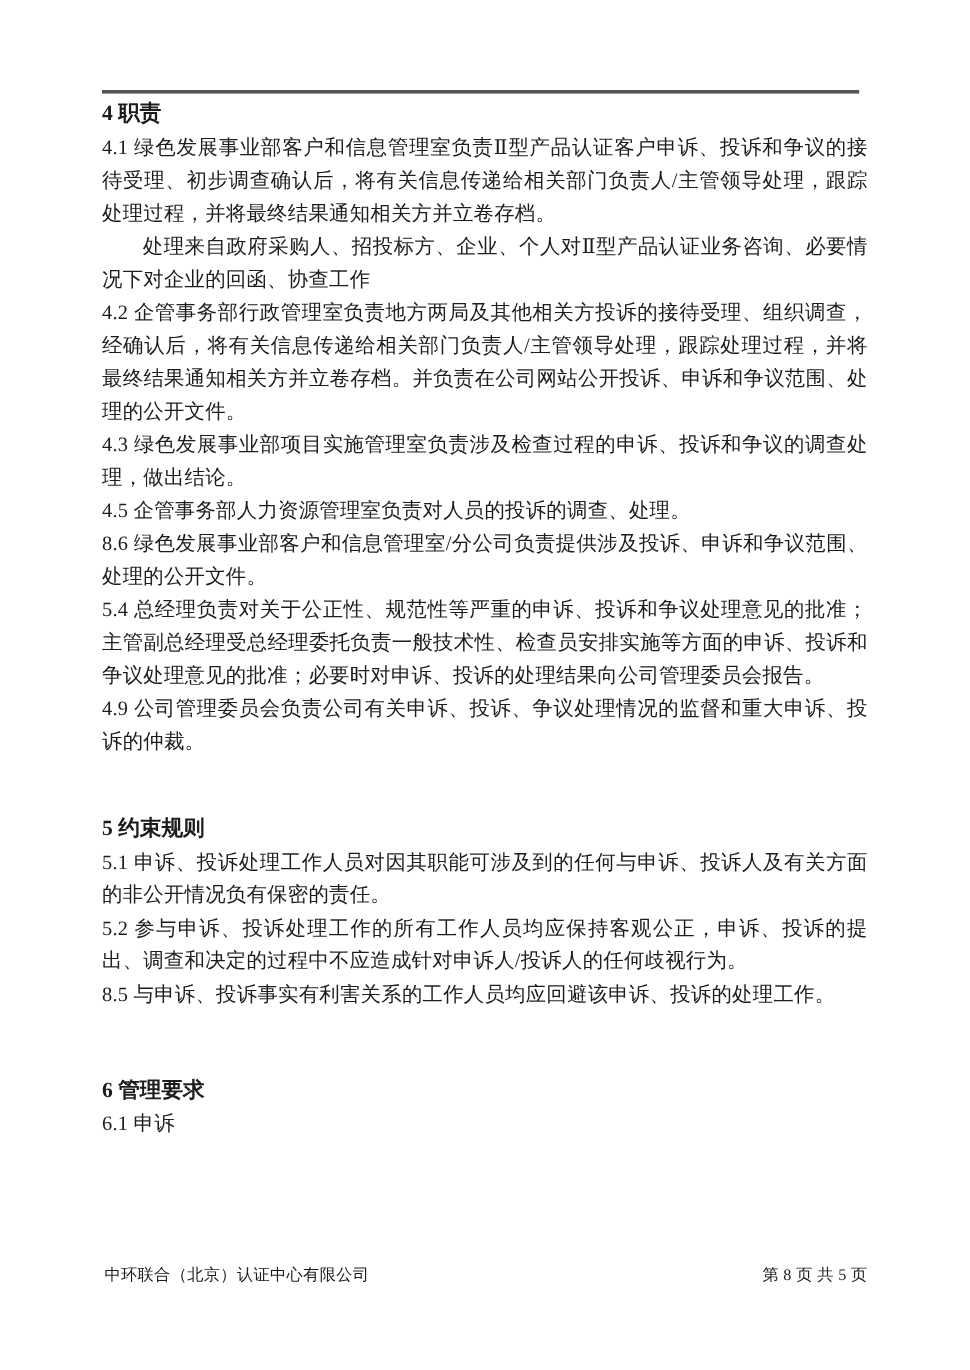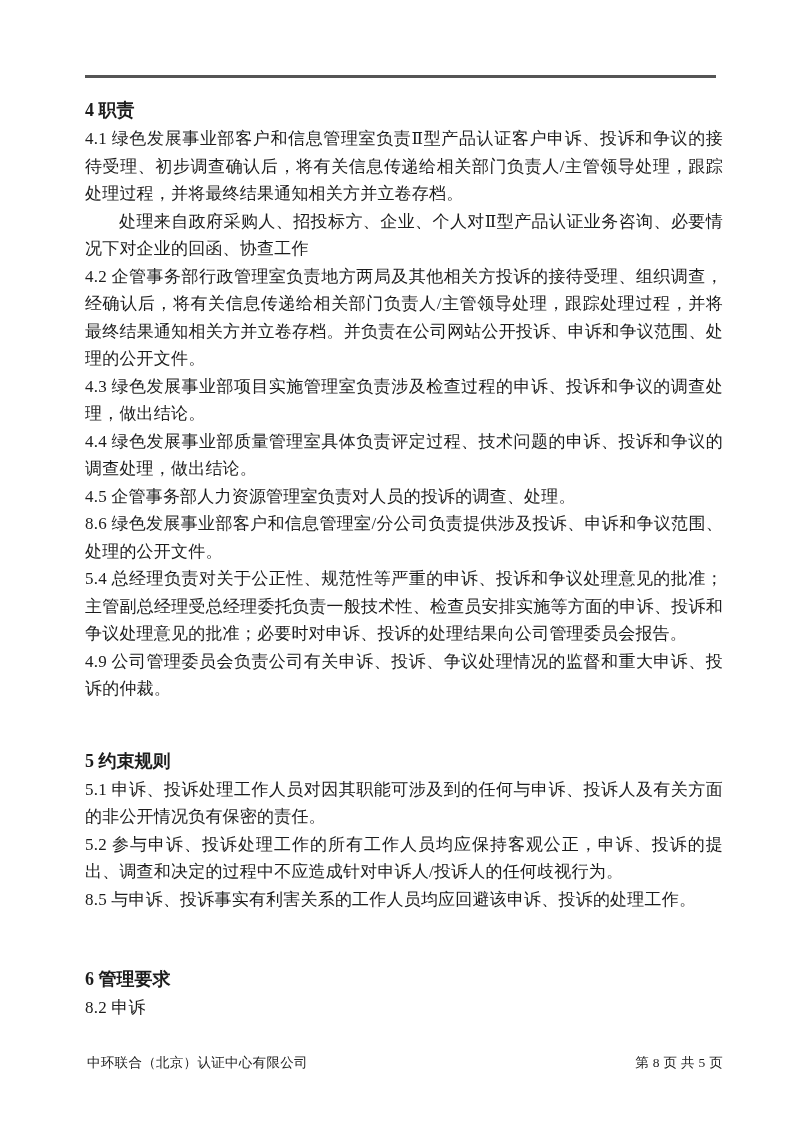--- a/index.html
+++ b/index.html
@@ -24,21 +24,21 @@
   .top-rule {
     margin-top: 75px;
     width: 631px;
     height: 3px;
     background: #555555;
   }
   h2.sec-heading {
     font-size: 18px;
     line-height: 24px;
     font-weight: bold;
-    margin: 20px 0 3px 0;
+    margin: 4px 0 3px 0;
   }
   h2.sec-heading.gap-md { margin-top: 46px; }
   h2.sec-heading.gap-lg { margin-top: 54px; }
   p.para {
     margin: 0;
     font-size: 17px;
     line-height: 27.5px;
     text-align: justify;
     text-justify: inter-ideograph;
     letter-spacing: 0.2px;
@@ -64,37 +64,36 @@
 <div class="content">
 
   <div class="top-rule"></div>
 
   <section>
     <h2 class="sec-heading">4 职责</h2>
     <p class="para">4.1 绿色发展事业部客户和信息管理室负责Ⅱ型产品认证客户申诉、投诉和争议的接待受理、初步调查确认后，将有关信息传递给相关部门负责人/主管领导处理，跟踪处理过程，并将最终结果通知相关方并立卷存档。</p>
     <p class="para indent">处理来自政府采购人、招投标方、企业、个人对Ⅱ型产品认证业务咨询、必要情况下对企业的回函、协查工作</p>
     <p class="para">4.2 企管事务部行政管理室负责地方两局及其他相关方投诉的接待受理、组织调查，经确认后，将有关信息传递给相关部门负责人/主管领导处理，跟踪处理过程，并将最终结果通知相关方并立卷存档。并负责在公司网站公开投诉、申诉和争议范围、处理的公开文件。</p>
     <p class="para">4.3 绿色发展事业部项目实施管理室负责涉及检查过程的申诉、投诉和争议的调查处理，做出结论。</p>
-    <p class="para">4.4 绿色发展事业部质量管理室具体负责评定过程、技术问题的申诉、投诉和争议的调查处理，做出结论。</p>
     <p class="para">4.5 企管事务部人力资源管理室负责对人员的投诉的调查、处理。</p>
     <p class="para">8.6 绿色发展事业部客户和信息管理室/分公司负责提供涉及投诉、申诉和争议范围、处理的公开文件。</p>
     <p class="para">5.4 总经理负责对关于公正性、规范性等严重的申诉、投诉和争议处理意见的批准；主管副总经理受总经理委托负责一般技术性、检查员安排实施等方面的申诉、投诉和争议处理意见的批准；必要时对申诉、投诉的处理结果向公司管理委员会报告。</p>
     <p class="para">4.9 公司管理委员会负责公司有关申诉、投诉、争议处理情况的监督和重大申诉、投诉的仲裁。</p>
   </section>
 
   <section>
     <h2 class="sec-heading gap-md">5 约束规则</h2>
     <p class="para">5.1 申诉、投诉处理工作人员对因其职能可涉及到的任何与申诉、投诉人及有关方面的非公开情况负有保密的责任。</p>
     <p class="para">5.2 参与申诉、投诉处理工作的所有工作人员均应保持客观公正，申诉、投诉的提出、调查和决定的过程中不应造成针对申诉人/投诉人的任何歧视行为。</p>
     <p class="para">8.5 与申诉、投诉事实有利害关系的工作人员均应回避该申诉、投诉的处理工作。</p>
   </section>
 
   <section>
     <h2 class="sec-heading gap-lg">6 管理要求</h2>
-    <p class="para">8.2 申诉</p>
+    <p class="para">6.1 申诉</p>
   </section>
 
 </div>
 
 <footer class="footer">
   <span>中环联合（北京）认证中心有限公司</span>
   <span>第 8 页 共 5 页</span>
 </footer>
 
 </body></html>

